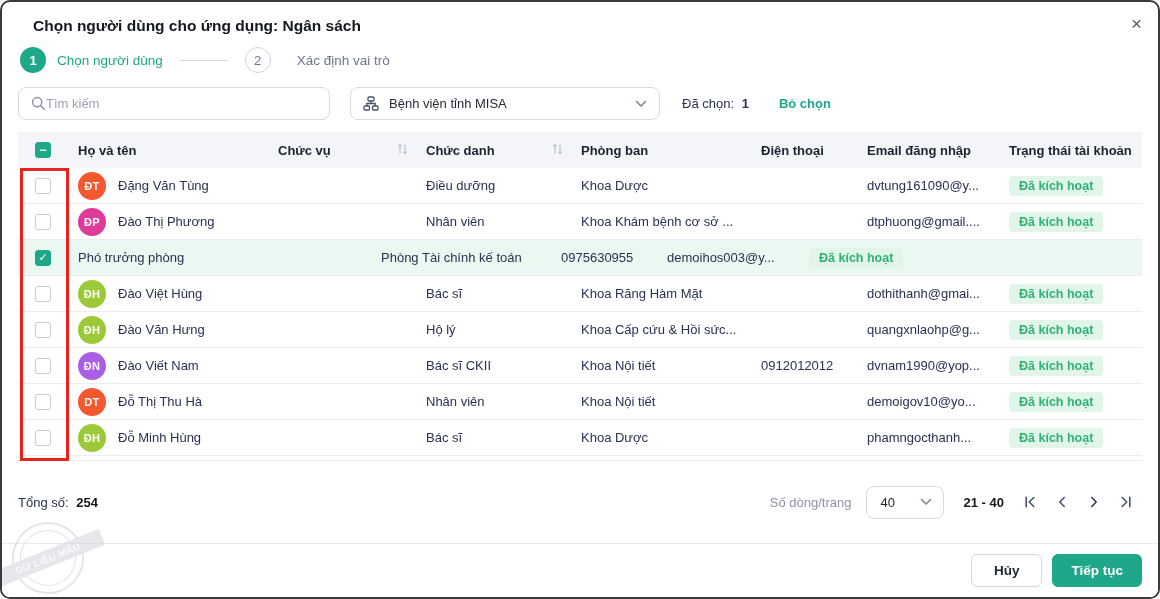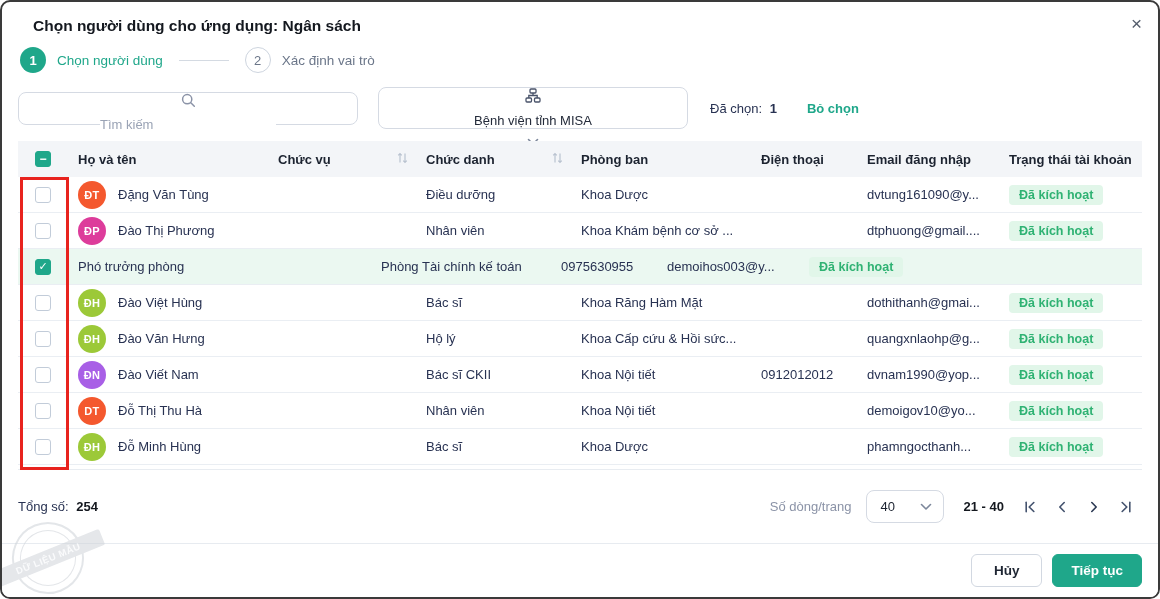--- a/index.html
+++ b/index.html
@@ -15,31 +15,31 @@
   .close-btn { position:absolute; right:16px; top:12px; border:none; background:none;
     font-size:19px; color:#555e6d; cursor:pointer; line-height:1; }
   
   .stepper { display:flex; align-items:center; padding:6px 18px 10px 18px; gap:12px; }
   .step { display:flex; align-items:center; gap:11px; cursor:pointer; }
   .step-circle { width:26px; height:26px; border-radius:50%; display:flex; align-items:center;
     justify-content:center; font-size:13px; }
   .step.active .step-circle { background:var(--accent); color:#fff; font-weight:bold; }
   .step.active .step-label { color:var(--accent); font-weight:normal; font-size:13.5px; }
   .step.inactive .step-circle { background:#fff; border:1px solid #cdd4de; color:#6b7689; }
-  .step.inactive .step-label { color:#6b7689; font-size:13.5px; }
+  .step.inactive .step-label { color:#6b7689; font-size:13.5px;margin-left:15px; }
   .step-line { width:50px; height:1px; background:#d4dae2; margin:0 4px; }
   
   .toolbar { display:flex; align-items:center; padding:4px 16px 12px 16px; gap:8px; }
-  .search-box { display:flex; align-items:center; width:340px; height:33px;
-    border:1px solid #d5dae3; border-radius:8px; padding:0 12px; gap:9px; background:#fff;flex-direction:column; }
+  .search-box { display:flex; align-items:center; width:312px; height:33px;
+    border:1px solid #d5dae3; border-radius:8px; padding:0 12px; background:#fff; }
   .search-box input { border:none; outline:none; flex:1; font-size:13px; color:#283252;
     font-family:inherit; }
   .search-box input::placeholder { color:#9aa3b5; }
-  .org-select { display:flex; align-items:center; width:310px; height:42px; margin-left:12px;
-    border:1px solid #d5dae3; border-radius:8px; padding:0 12px; gap:10px; cursor:pointer;flex-direction:column; }
+  .org-select { display:flex; align-items:center; width:310px; height:33px; margin-left:12px;
+    border:1px solid #d5dae3; border-radius:8px; padding:0 12px; gap:10px; cursor:pointer; }
   .org-select .org-label { flex:1; color:#242b3a; }
   .selected-info { margin-left:14px; color:#283252; }
   .selected-info b { margin-left:4px; }
   .deselect-link { margin-left:22px; color:var(--accent); font-weight:bold; cursor:pointer;
     text-decoration:none; }
   
   .table-wrap { margin:0 16px; position:relative; }
   .thead { display:flex; align-items:center; height:36px; background:#f3f5f8; font-weight:bold;
     color:#1c2330; }
   .th { padding-left:10px; display:flex; align-items:center; gap:6px; position:relative;

